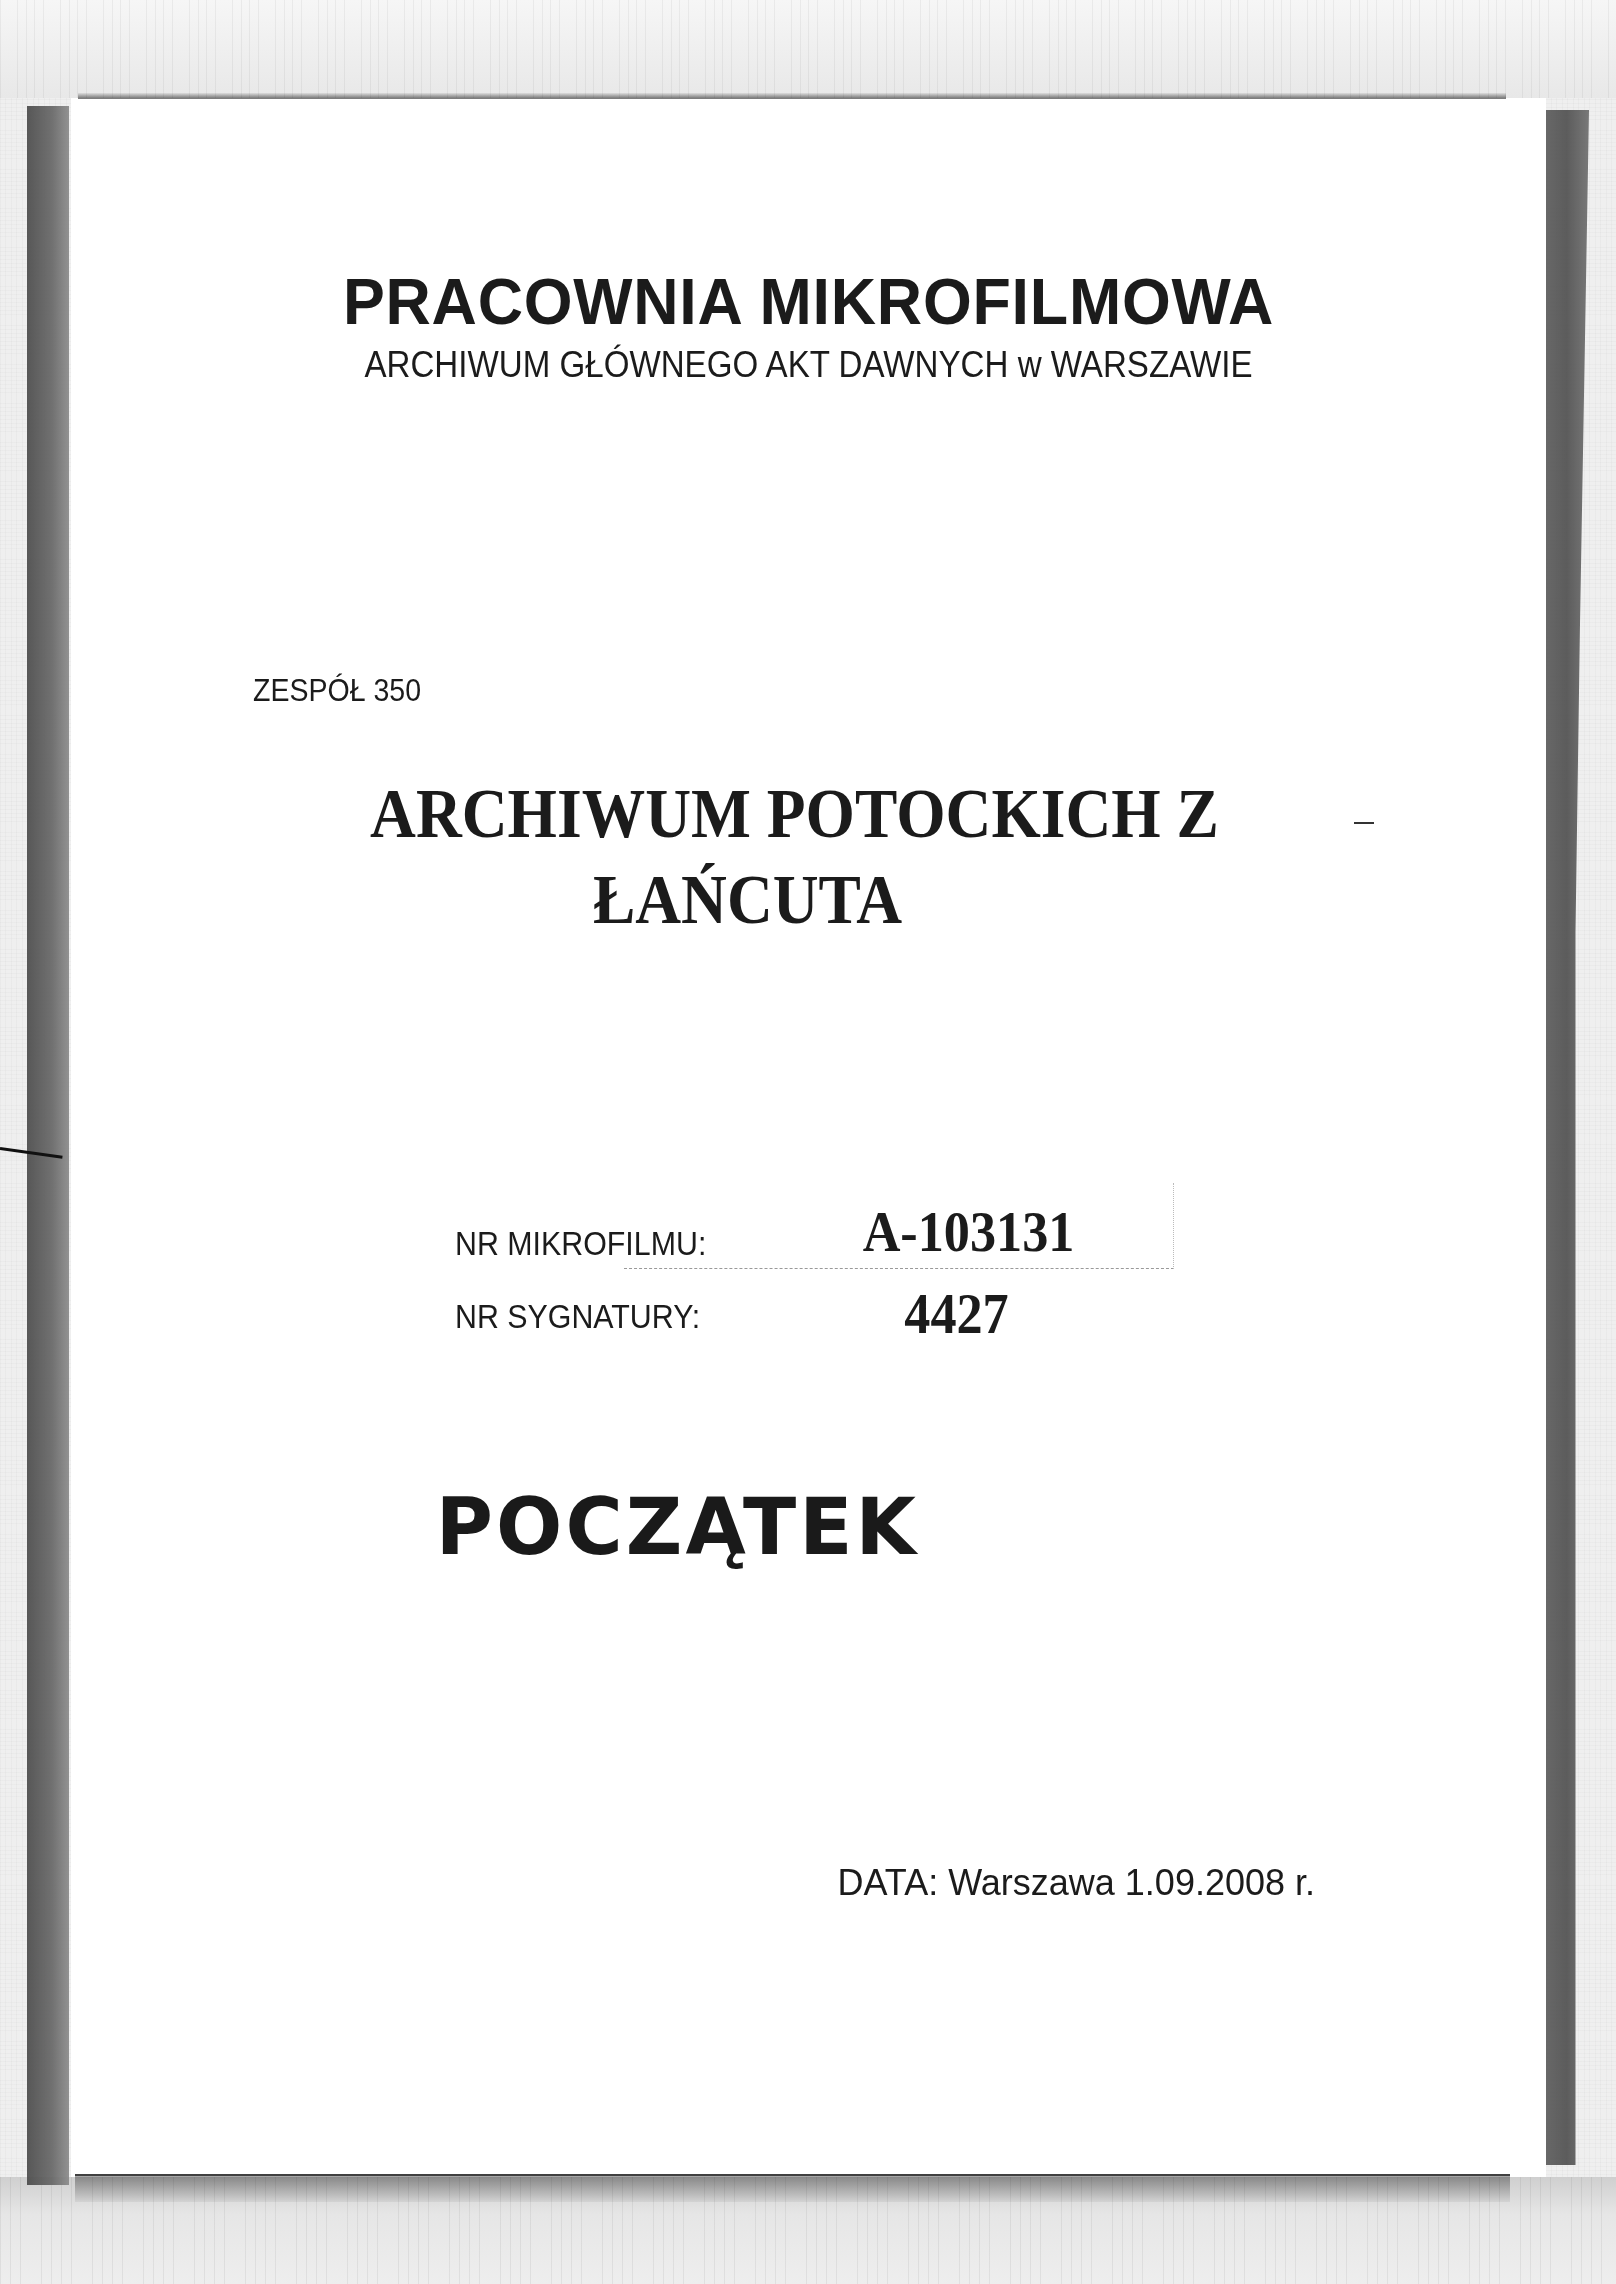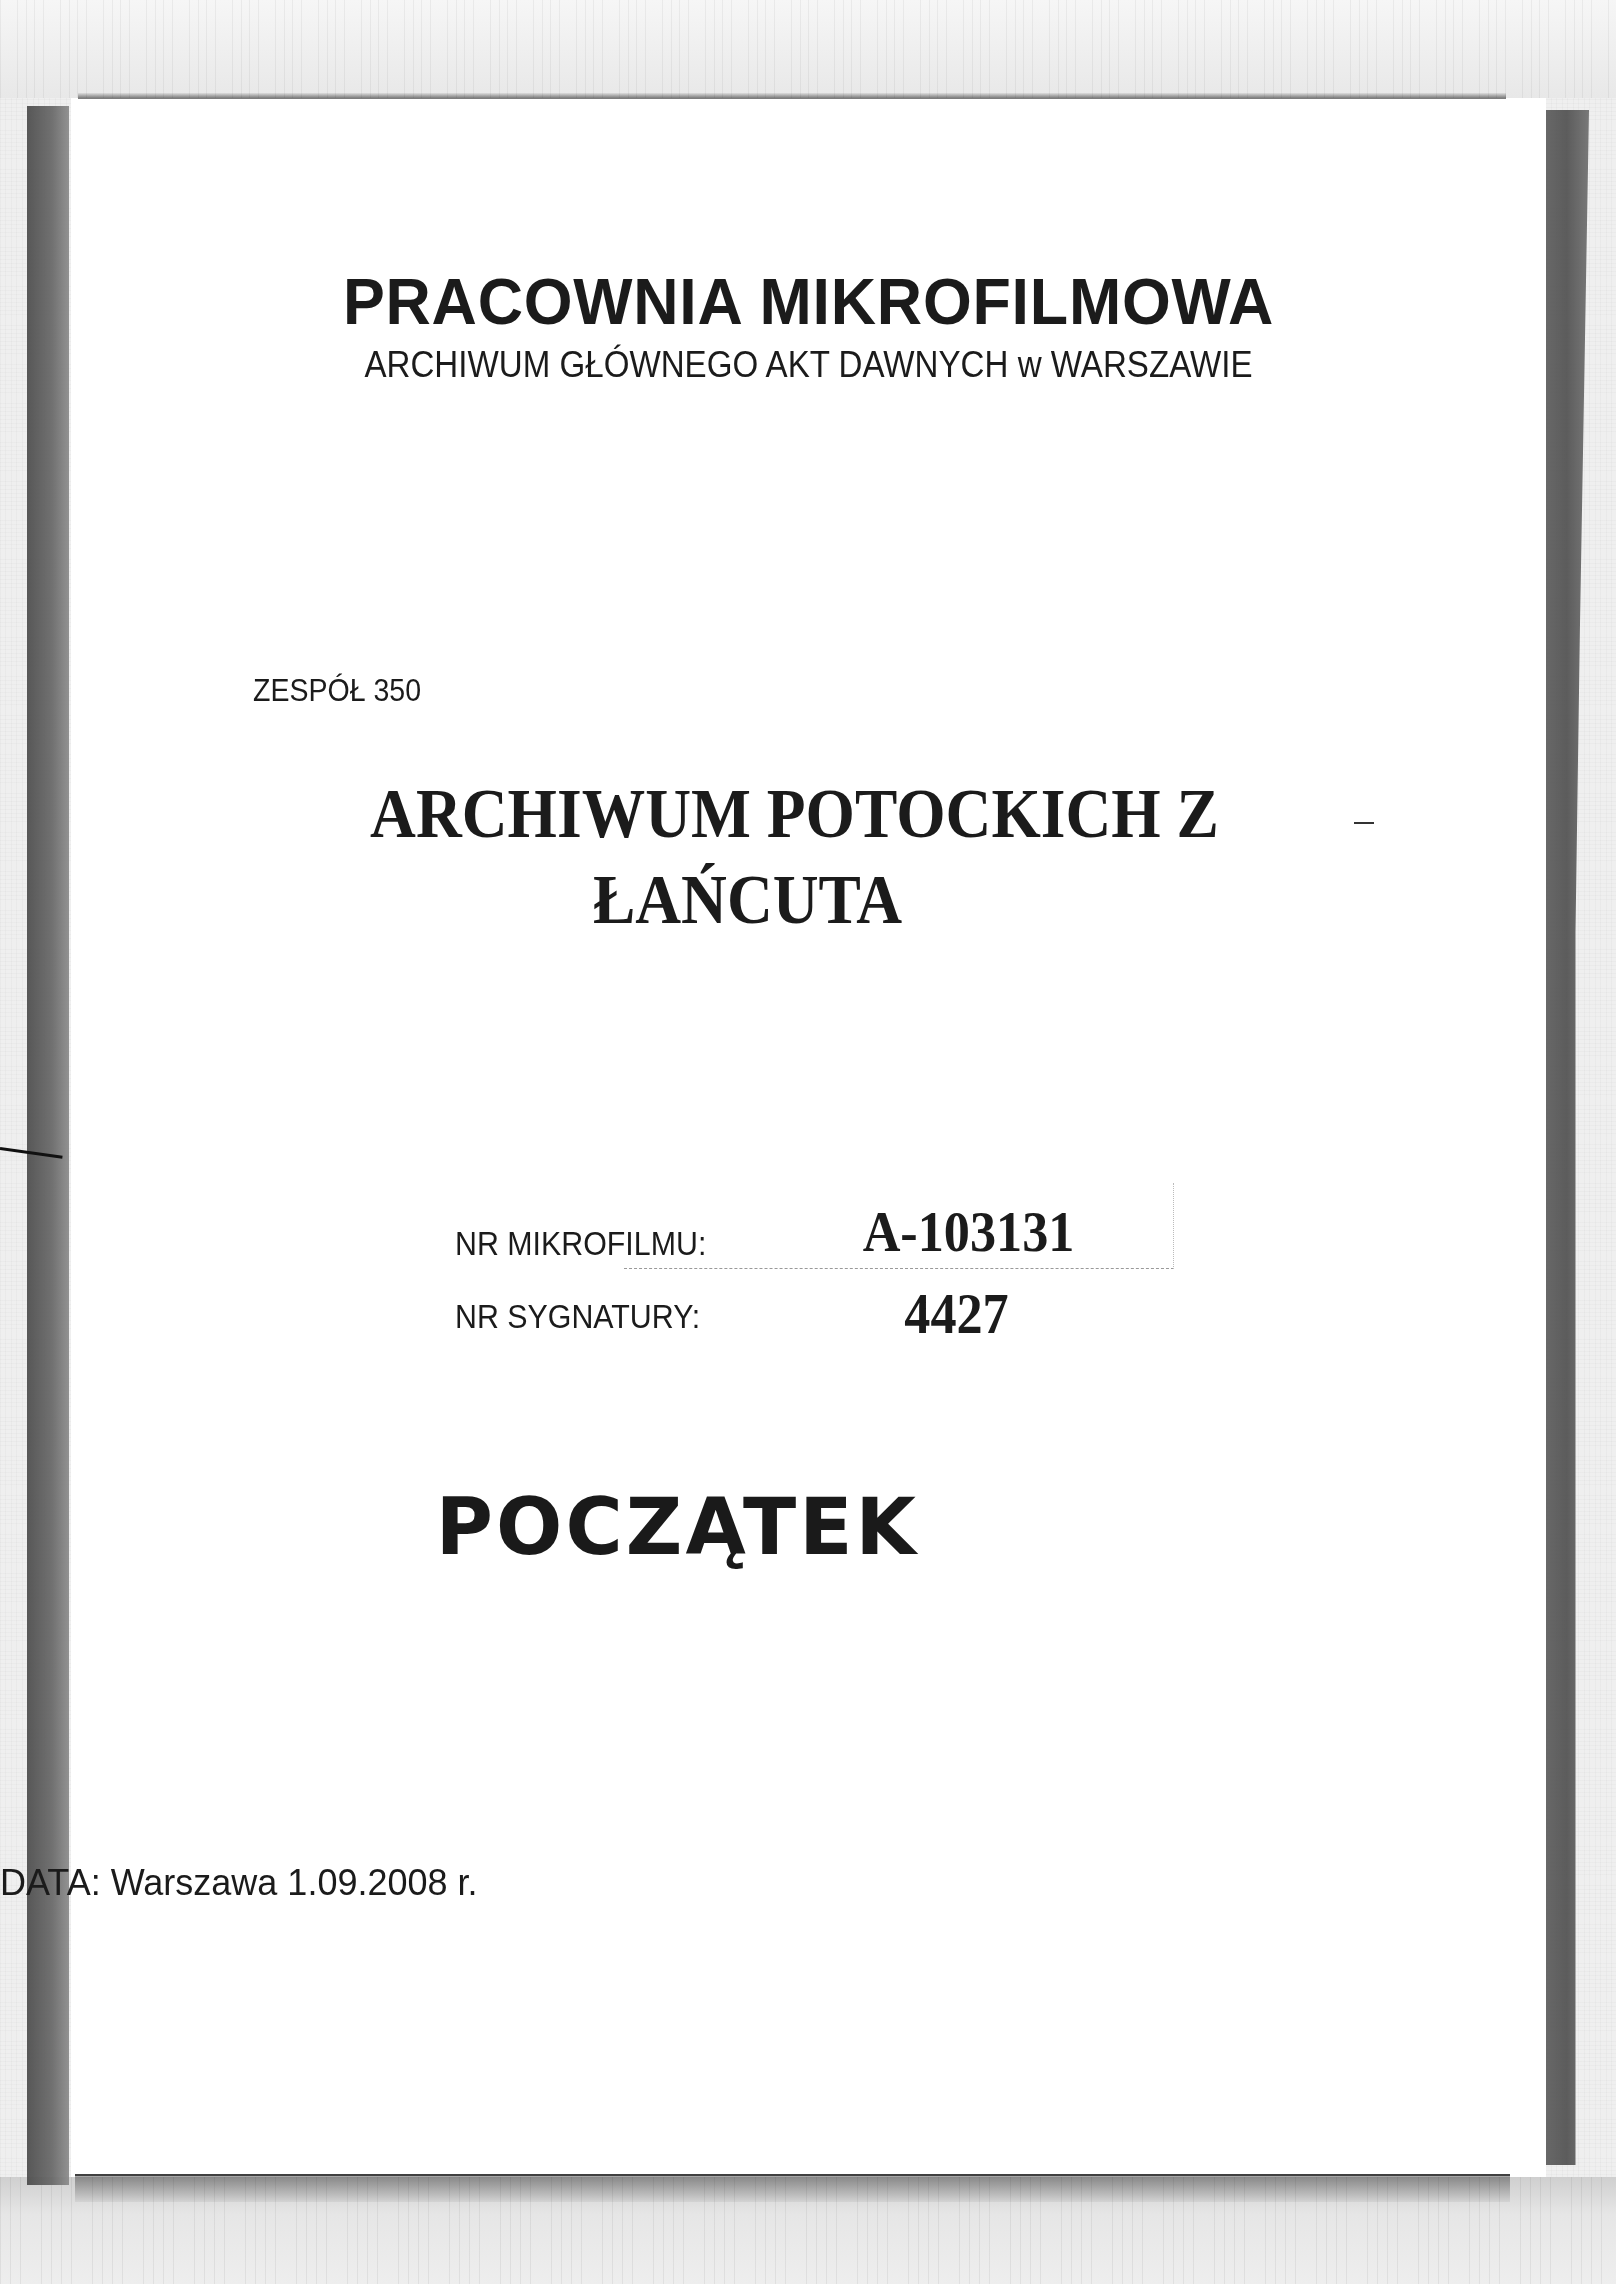--- a/index.html
+++ b/index.html
@@ -149,21 +149,21 @@
       font-family: "DejaVu Sans", sans-serif;
       font-weight: bold;
       font-size: 78px;
       letter-spacing: 3.1px;
       color: #1a1a1a;
       padding-right: 63px;
       box-sizing: border-box;
     }
     .date-line {
       left: 0; width: 1337px; top: 1862px;
-      text-align: left;
+      text-align: right;
       font-size: 36px;
       color: #1b1b1b;
       padding-right: 22px;
       box-sizing: border-box;
     }
   </style>
 </head>
 <body>
 
 <div class="scan-bg"></div>

